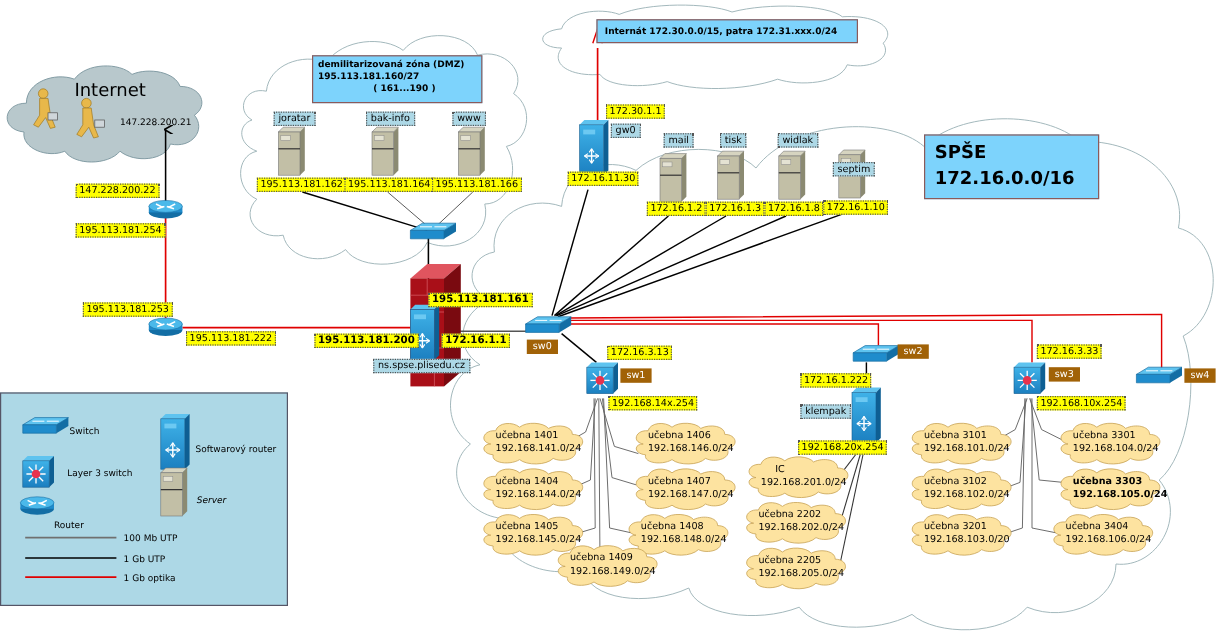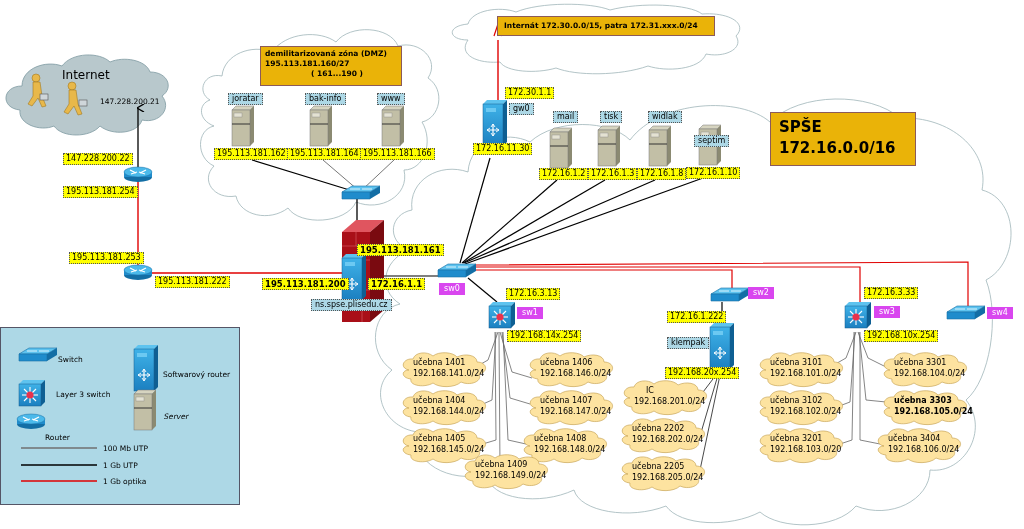--- a/index.html
+++ b/index.html
@@ -2,22 +2,22 @@
 <html><head>
 <meta charset="utf-8">
 <style>
   html,body{margin:0;padding:0;background:#fff;}
   body{width:1024px;height:529px;position:relative;overflow:hidden;font-family:"DejaVu Sans",sans-serif;}
   svg#diagram{position:absolute;left:0;top:0;}
   .lbl{position:absolute;font-size:8px;line-height:10px;white-space:nowrap;color:#000;}
   .ip{background:#ffff00;border:1px dotted #555;padding:0 2px;}
   .ipb{font-weight:bold;font-size:8.5px;}
   .host{background:#add8e6;border:1px dotted #555;padding:0 3px;}
-  .tag{background:#d946ef;color:#fff;padding:1px 5px;font-size:8px;}
-  .pink{background:#eab308;border:1px solid #8b5a5a;font-weight:bold;}
+  .tag{background:#a16207;color:#fff;padding:1px 5px;font-size:8px;}
+  .pink{background:#7dd3fc;border:1px solid #8b5a5a;font-weight:bold;}
   .cloudtxt{position:absolute;font-size:8px;line-height:11px;white-space:nowrap;}
   .legend{position:absolute;left:0;top:327px;width:238px;height:176px;background:#add8e6;border:1px solid #556;}
   .legend .lt{position:absolute;font-size:7.5px;white-space:nowrap;}
 </style>
 </head>
 <body>
 
 <svg id="diagram" width="1024" height="529" viewBox="0 0 1024 529">
   <defs>
     <marker id="arrowBlack" markerWidth="8" markerHeight="8" refX="4" refY="1" orient="auto" markerUnits="userSpaceOnUse">
@@ -183,21 +183,21 @@
       <use href="#classCloud" x="622" y="456"></use>
       <use href="#classCloud" x="760" y="352"></use>
       <use href="#classCloud" x="884" y="352"></use>
       <use href="#classCloud" x="760" y="390"></use>
       <use href="#classCloud" x="884" y="390"></use>
       <use href="#classCloud" x="760" y="428"></use>
       <use href="#classCloud" x="878" y="428"></use>
     </g>
 </svg>
 
-<div class="lbl" style="left:62px;top:66px;font-size:12px;line-height:18px;">Internet</div>
+<div class="lbl" style="left:62px;top:66px;font-size:15px;line-height:18px;">Internet</div>
 <div class="lbl" style="left:100px;top:97px;font-size:7.5px;">147.228.200.21</div>
 
 <div class="lbl ip" style="left:63px;top:153px;">147.228.200.22</div>
 <div class="lbl ip" style="left:63px;top:186px;">195.113.181.254</div>
 <div class="lbl ip" style="left:69px;top:252px;">195.113.181.253</div>
 <div class="lbl ip" style="left:155px;top:276px;">195.113.181.222</div>
 
 <div class="lbl pink" style="left:260px;top:46px;width:132px;height:34px;padding:2px 4px;font-size:7.5px;line-height:10px;">
   <div>demilitarizovaná zóna (DMZ)</div>
   <div>195.113.181.160/27</div>

